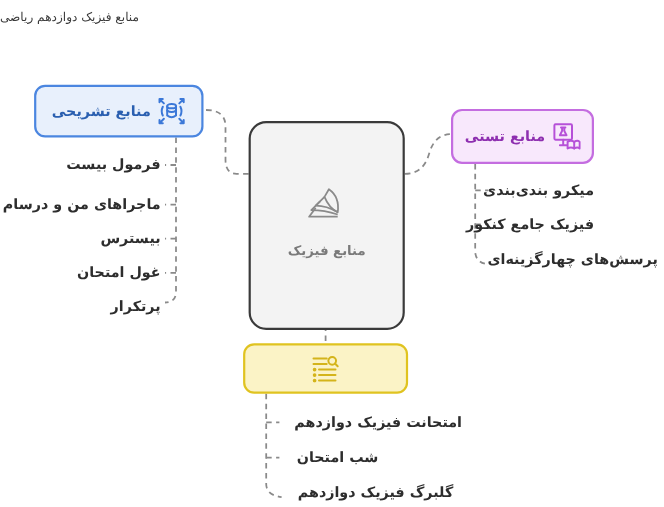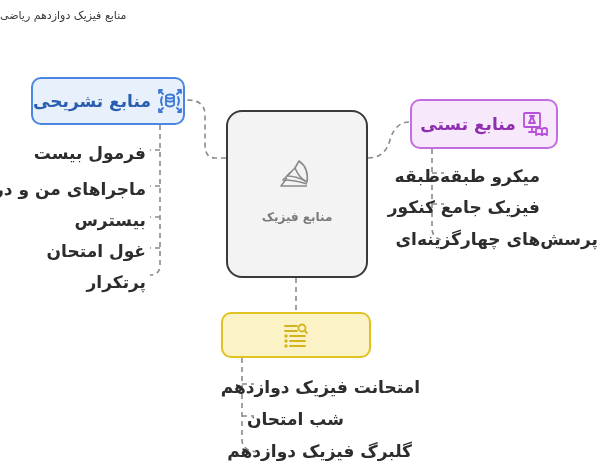--- a/index.html
+++ b/index.html
@@ -1,31 +1,31 @@
 <!DOCTYPE html>
 <html><head>
 <meta charset="utf-8">
 <style>
   html, body { margin:0; padding:0; }
   body { width:604px; height:461px; background:#ffffff; position:relative; overflow:hidden;
          font-family:"DejaVu Sans", sans-serif; }
   .title { position:absolute; left:0; width:604px; top:9px; text-align:left; font-size:11px; color:#3a3a3a; direction:rtl; }
   svg.lines { position:absolute; left:0; top:0; }
   .node { position:absolute; box-sizing:border-box; border-radius:10px; display:flex; align-items:center; justify-content:center; direction:rtl; }
-  .node .lbl { font-size:17px; font-weight:bold; }
+  .node .lbl { font-size:13px; font-weight:bold; }
   .node-blue { left:31px; top:77px; width:154px; height:48px; background:#e8f0fc; border:2px solid #4b86e0; }
   .node-blue .lbl { color:#2a5fb0; margin-right:6px; }
-  .node-purple { left:410px; top:99px; width:148px; height:50px; background:#f8e8fc; border:2px solid #c46de0; }
+  .node-purple { left:410px; top:99px; width:130px; height:50px; background:#f8e8fc; border:2px solid #c46de0; }
   .node-purple .lbl { color:#8e2fb0; margin-right:6px; }
   .node-yellow { left:221px; top:312px; width:150px; height:46px; background:#fbf3c6; border:2px solid #e0c320; }
   .node-yellow .lbl { color:#8a6a00; margin-right:12px; }
-  .node-center { left:226px; top:110px; width:142px; height:168px; background:#f3f3f3; border:2px solid #3a3a3a; border-radius:16px; flex-direction:column; }
+  .node-center { left:226px; top:110px; width:142px; height:190px; background:#f3f3f3; border:2px solid #3a3a3a; border-radius:16px; flex-direction:column; }
   .node-center .lbl { color:#7a7a7a; font-size:12px; font-weight:bold; text-align:center; line-height:26px; }
   .icon { display:inline-flex; }
-  .leaf { position:absolute; font-size:17px; font-weight:bold; color:#2d2d2d; direction:rtl; white-space:nowrap; }
+  .leaf { position:absolute; font-size:13px; font-weight:bold; color:#2d2d2d; direction:rtl; white-space:nowrap; }
 </style>
 </head>
 <body>
 
 <div class="title">منابع فیزیک دوازدهم ریاضی</div>
 
 <svg class="lines" width="604" height="461">
   <g fill="none" stroke="#8a8a8a" stroke-width="1.6" stroke-dasharray="5,4">
 
     <path d="M226,158 L215,158 Q205,158 205,145 L205,115 Q205,100 187,100"></path>
@@ -107,19 +107,19 @@
     </svg>
   </span>
 </div>
 
 <div class="leaf" style="right:458px; top:143px;">فرمول بیست</div>
 <div class="leaf" style="right:458px; top:179px;margin-left:33px;">ماجراهای من و درسام</div>
 <div class="leaf" style="right:458px; top:210px;">بیسترس</div>
 <div class="leaf" style="right:458px; top:241px;">غول امتحان</div>
 <div class="leaf" style="right:458px; top:272px;">پرتکرار</div>
 
-<div class="leaf" style="right:64px; top:166px;">میکرو طبقه‌طبقه</div>
+<div class="leaf" style="right:64px; top:166px;">میکرو بندی‌بندی</div>
 <div class="leaf" style="right:64px; top:197px;">فیزیک جامع کنکور</div>
 <div class="leaf" style="right:6px; top:229px;">پرسش‌های چهارگزینه‌ای</div>
 
 <div class="leaf" style="right:184px; top:377px;">امتحانت فیزیک دوازدهم</div>
 <div class="leaf" style="right:260px; top:409px;">شب امتحان</div>
 <div class="leaf" style="right:192px; top:441px;">گلبرگ فیزیک دوازدهم</div>
 
 </body></html>

